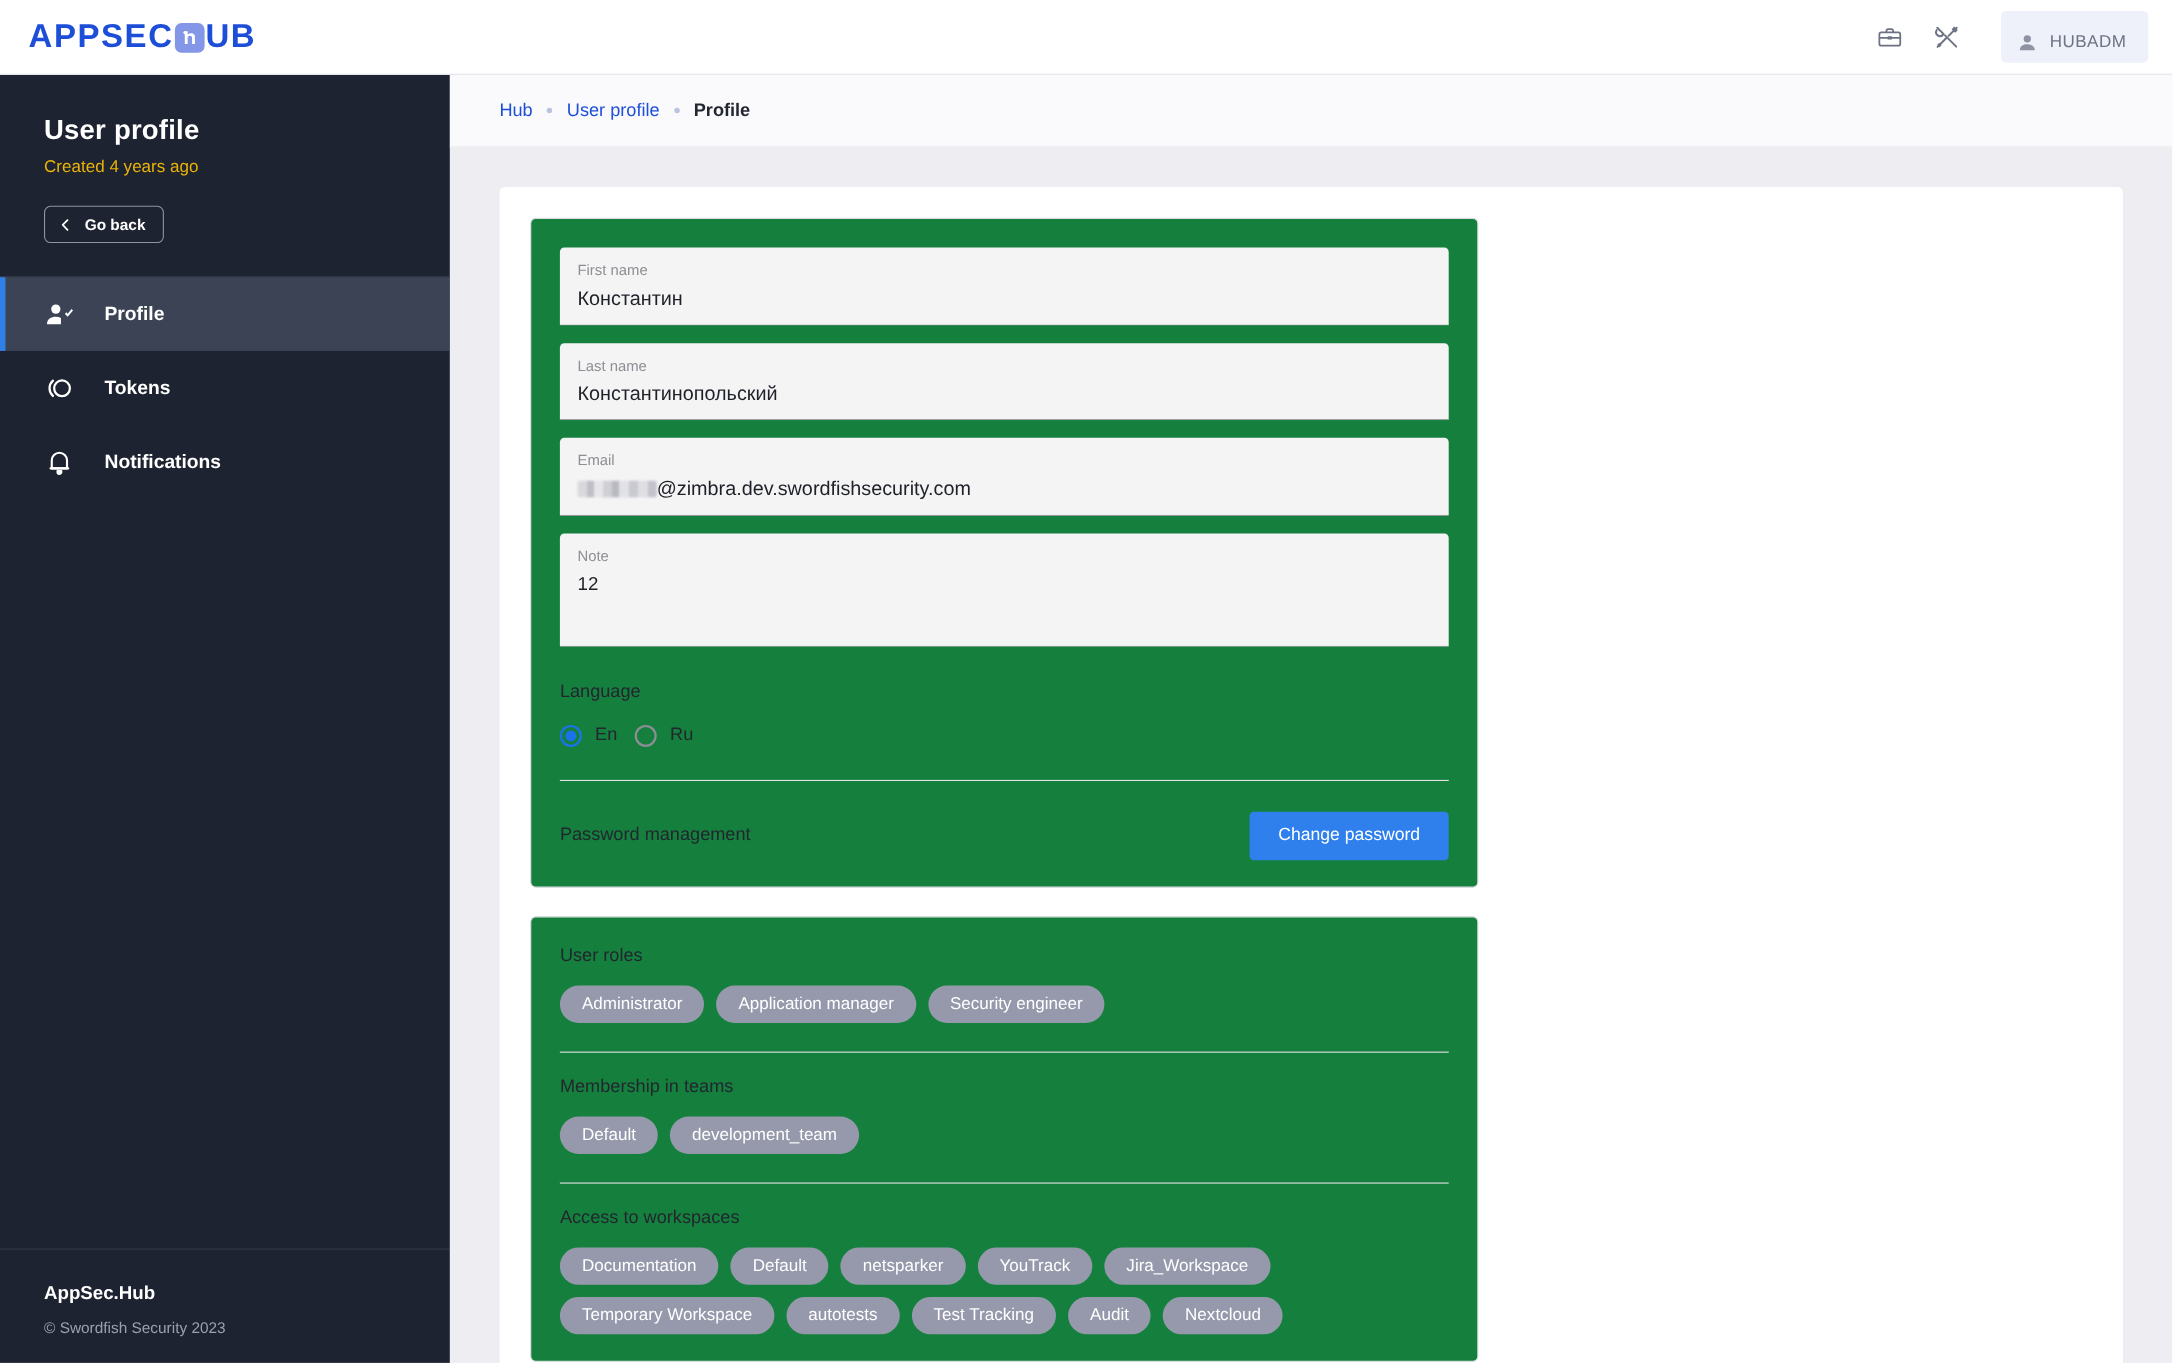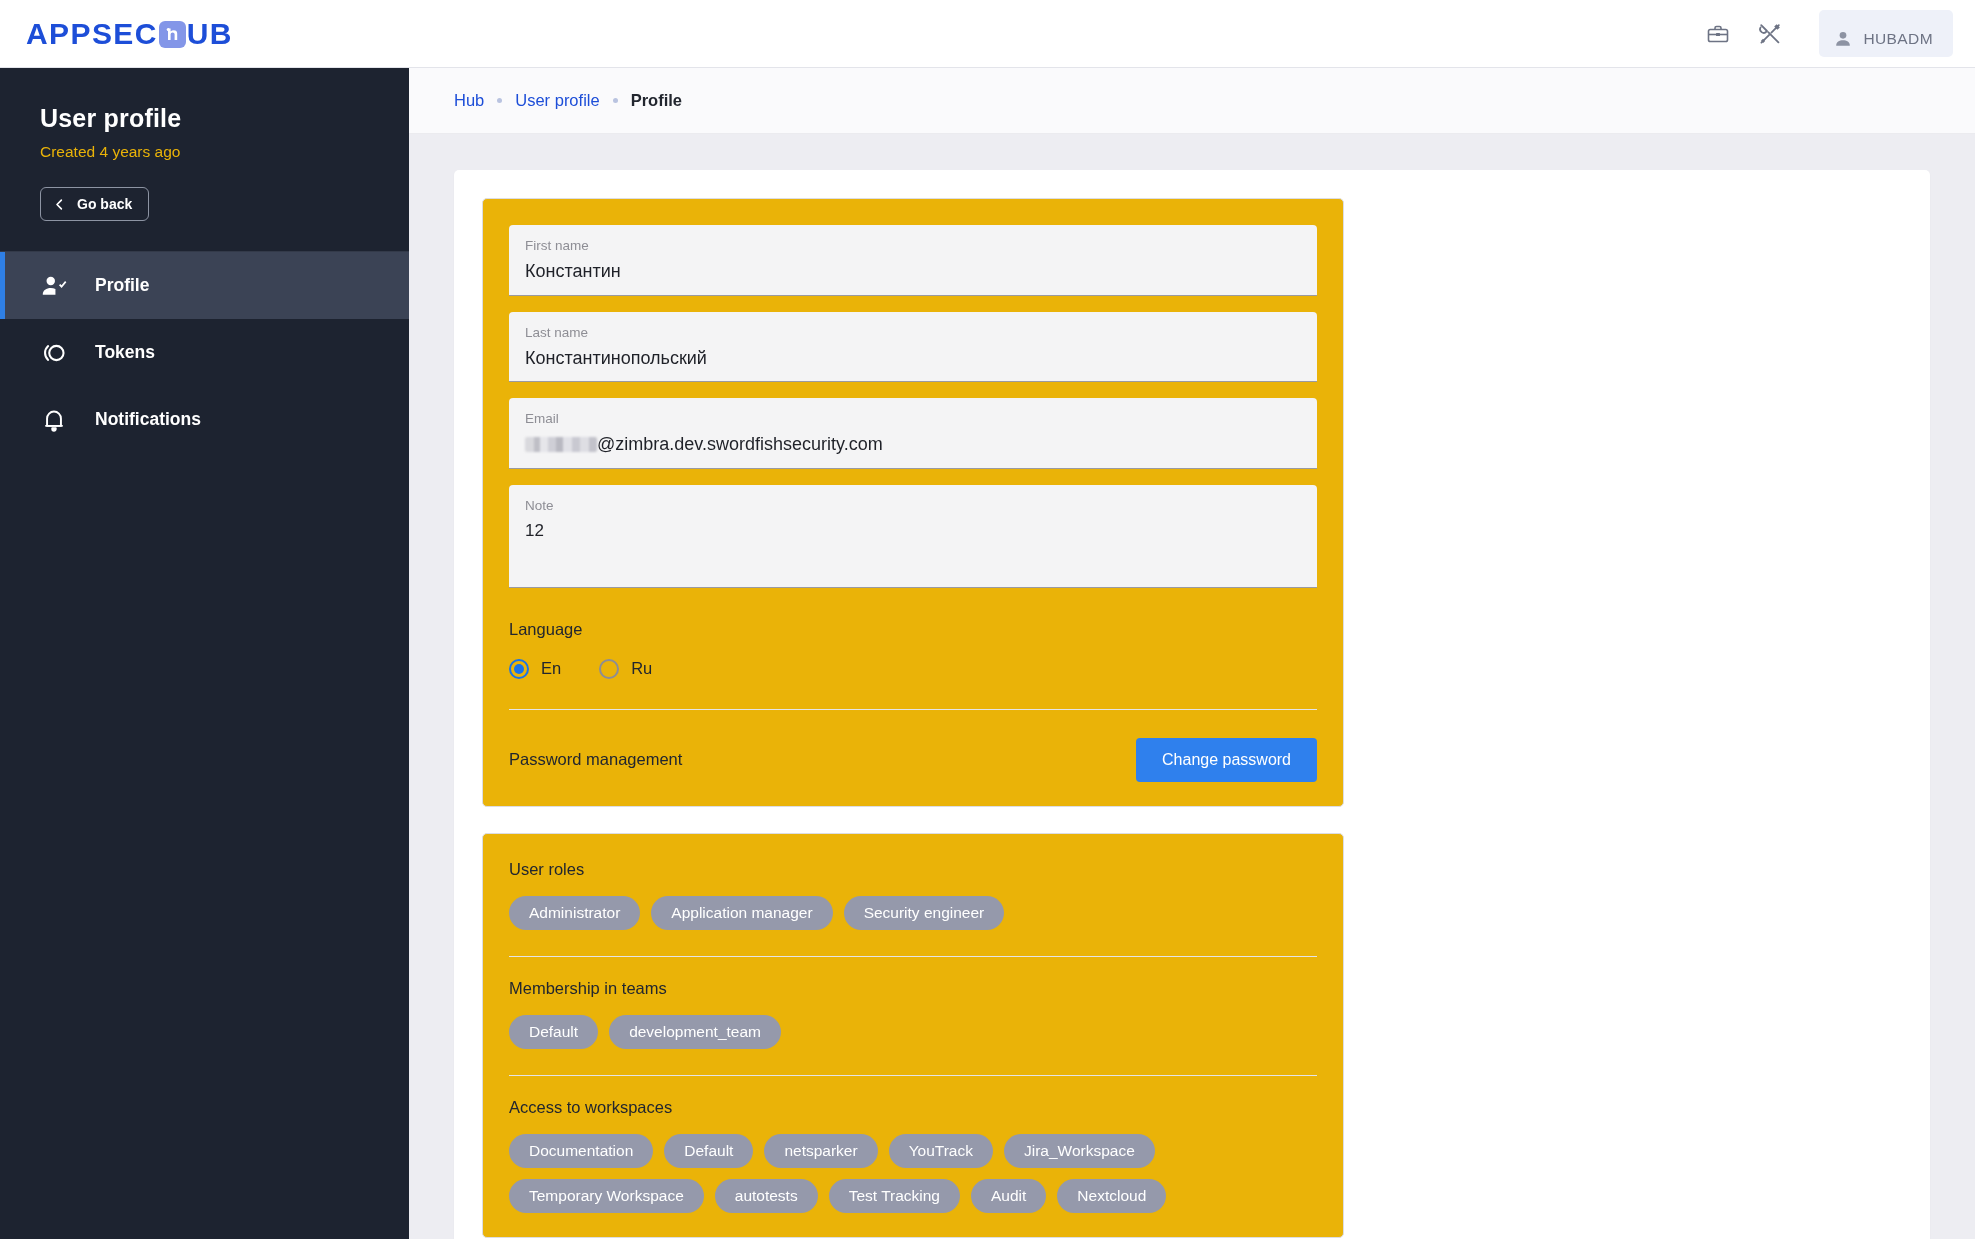--- a/index.html
+++ b/index.html
@@ -89,21 +89,21 @@
   .crumb { color: #1d4ed8; cursor: pointer; }
   .crumb.cur { color: #22262f; font-weight: 700; cursor: default; }
   .crumb-dot { width: 5px; height: 5px; border-radius: 50%; background: #b9c3e0; }
 
   .scroll { flex: 1; overflow: hidden; padding: 36px 45px 0 45px; }
   .panel { background: #ffffff; border-radius: 5px; padding: 28px 28px 28px 28px;
            box-shadow: 0 1px 2px rgba(20,25,40,.04); }
 
   .card {
     border: 1px solid #dcdde2; border-radius: 5px;
-    background: #eab308; padding: 26px 26px 24px 26px;
+    background: #15803d; padding: 26px 26px 24px 26px;
     max-width: 862px;
   }
   .card + .card { margin-top: 26px; }
 
   
   .field {
     background: #f4f4f5; border-bottom: 1px solid #9a9aa0;
     border-radius: 4px 4px 0 0; padding: 12px 16px 11px 16px;
     margin-bottom: 16px;
   }
@@ -115,21 +115,21 @@
     display: inline-block; width: 72px; height: 15px;
     vertical-align: -2px; border-radius: 2px;
     background:
       linear-gradient(90deg,#d9d9dd 0 9px,#bfbfc6 9px 15px,#e6e6ea 15px 23px,#cfcfd6 23px 31px,
       #b9b9c1 31px 38px,#e1e1e6 38px 47px,#c9c9d1 47px 55px,#dedee3 55px 64px,#c3c3cb 64px 72px);
     filter: blur(1.2px);
   }
 
   .sec-label { font-size: 16.5px; color: #22262f; }
   .lang-wrap { margin-top: 32px; }
-  .radios { display: flex; align-items: center; gap: 38px; margin-top: 20px; }
+  .radios { display: flex; align-items: center; gap: 16px; margin-top: 20px; }
   .radio { display: flex; align-items: center; gap: 12px; cursor: pointer; font-size: 16.5px; color: #22262f; }
   .dot { width: 20px; height: 20px; border-radius: 50%; border: 2px solid #8d8d95;
          display: flex; align-items: center; justify-content: center; }
   .dot.on { border-color: #1a73e8; }
   .dot.on::after { content:""; width: 10px; height: 10px; border-radius: 50%; background: #1a73e8; }
 
   .hr { height: 1px; background: #e4e4e8; margin: 30px 0 0 0; }
   .pwd-row { display: flex; align-items: center; justify-content: space-between; margin-top: 28px; }
   .btn-primary {
     background: #2f80ed; color: #fff; border: none; border-radius: 4px;
@@ -239,20 +239,24 @@
               <path d="M5.6 17.4 V10.6 a6.4 6.4 0 0 1 12.8 0 v6.8 z"></path>
               <path d="M4.6 17.4 h14.8" stroke-linecap="round"></path>
               <path d="M10.4 19.6 h3.2 v.8 a1.6 1.6 0 0 1 -3.2 0 z" fill="currentColor"></path>
             </svg>
           </span>
           <span>Notifications</span>
         </div>
       </div>
 
       <div class="sb-foot-space"></div>
+      <div class="sb-foot">
+        <div class="sb-foot-title">AppSec.Hub</div>
+        <div class="sb-foot-copy">© Swordfish Security 2023</div>
+      </div>
     </div>
 
     <div class="main">
 
       <div class="crumbs">
         <span class="crumb">Hub</span>
         <span class="crumb-dot"></span>
         <span class="crumb">User profile</span>
         <span class="crumb-dot"></span>
         <span class="crumb cur">Profile</span>

